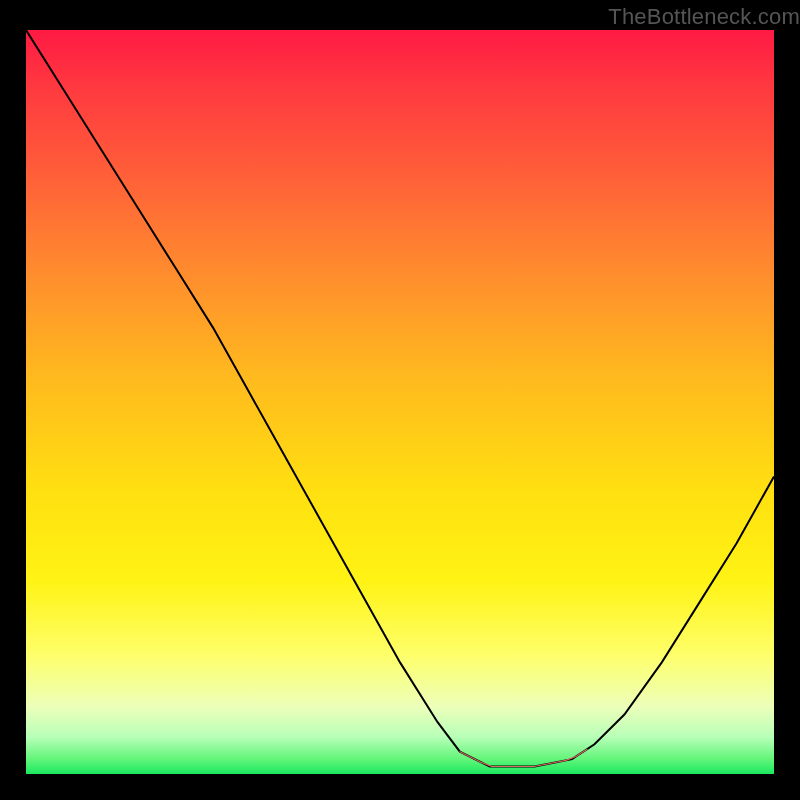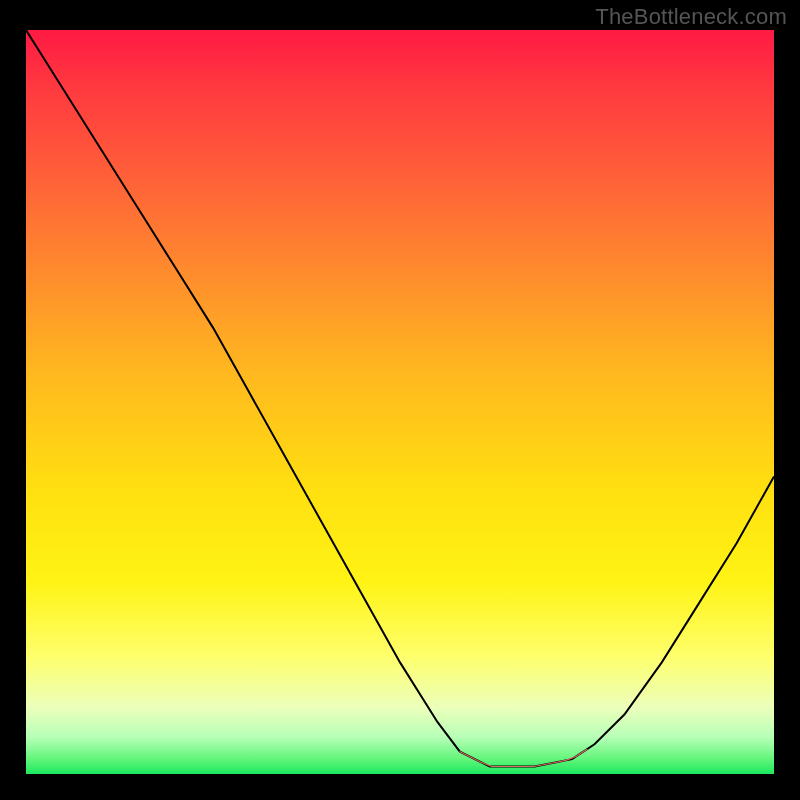--- a/index.html
+++ b/index.html
@@ -7,21 +7,21 @@
     width: 800px;
     height: 800px;
     background: #000;
     position: relative;
     font-family: Arial, sans-serif;
     overflow: hidden;
   }
   .watermark {
     position: absolute;
     top: 4px;
-    right: 13px;
+    right: 0;
     color: #555;
     font-size: 22px;
     font-weight: 500;
     z-index: 10;
     letter-spacing: 0.2px;
   }
   .plot-area {
     position: absolute;
     left: 26px;
     top: 30px;

